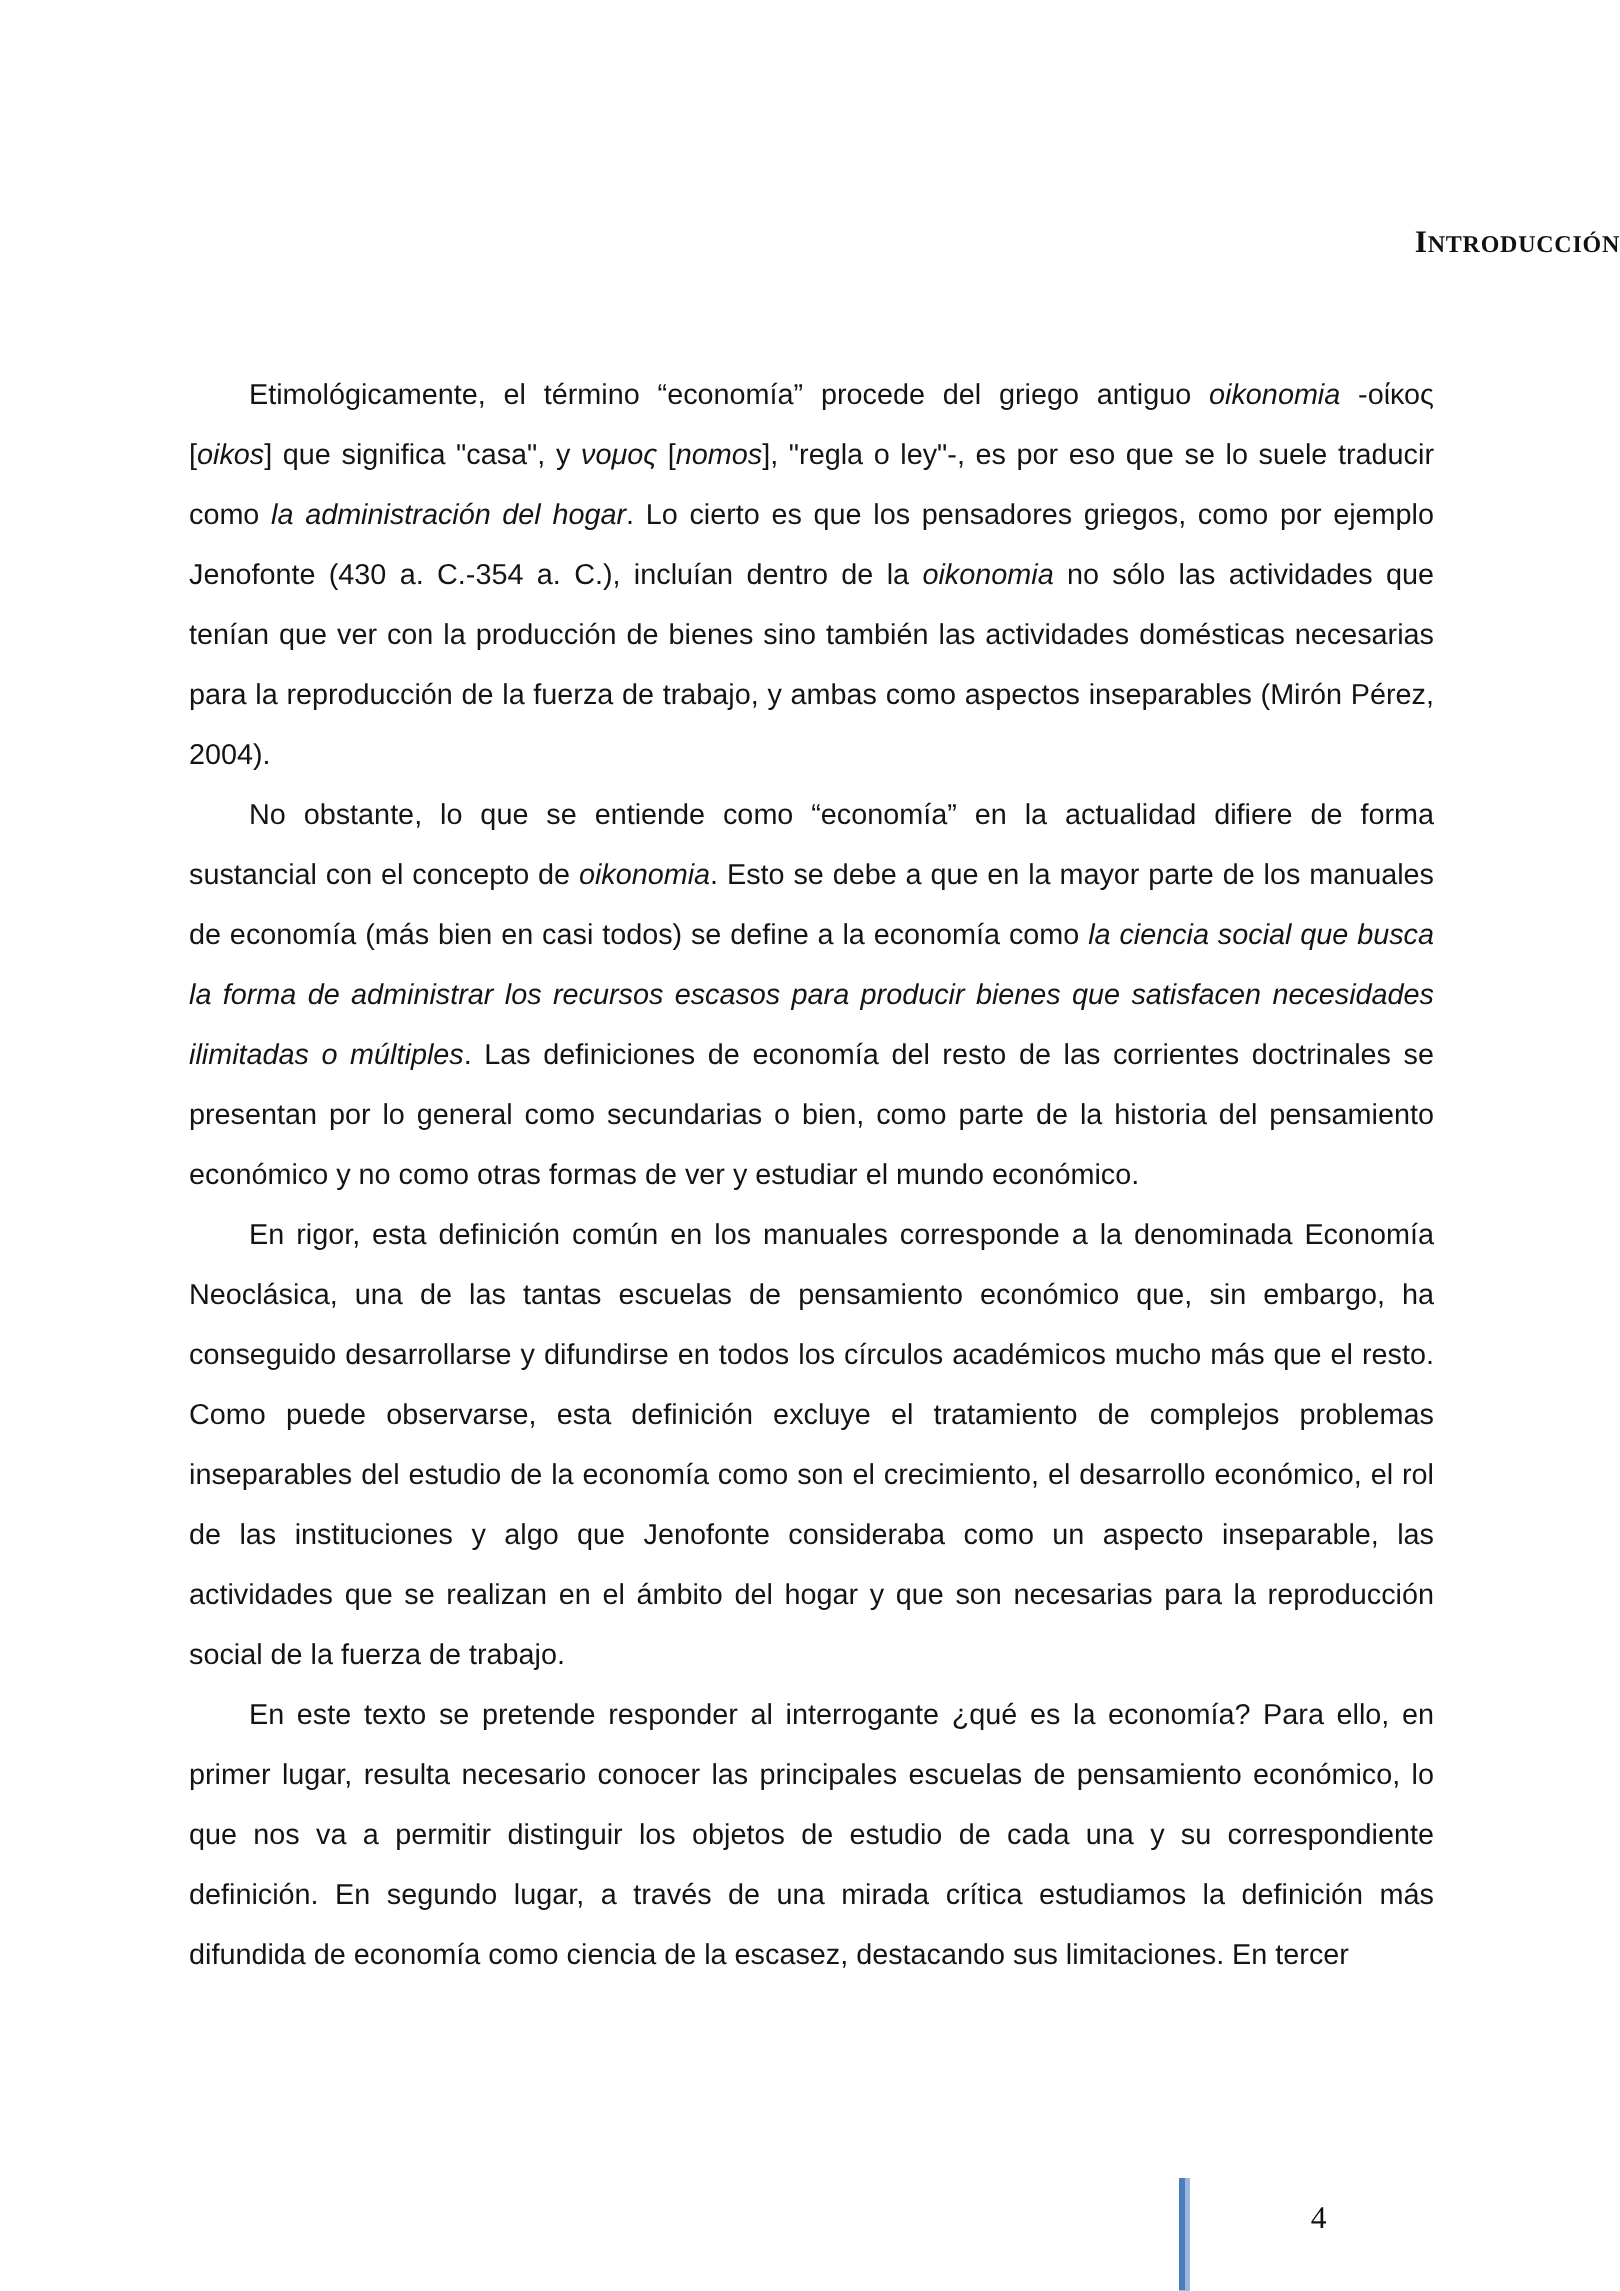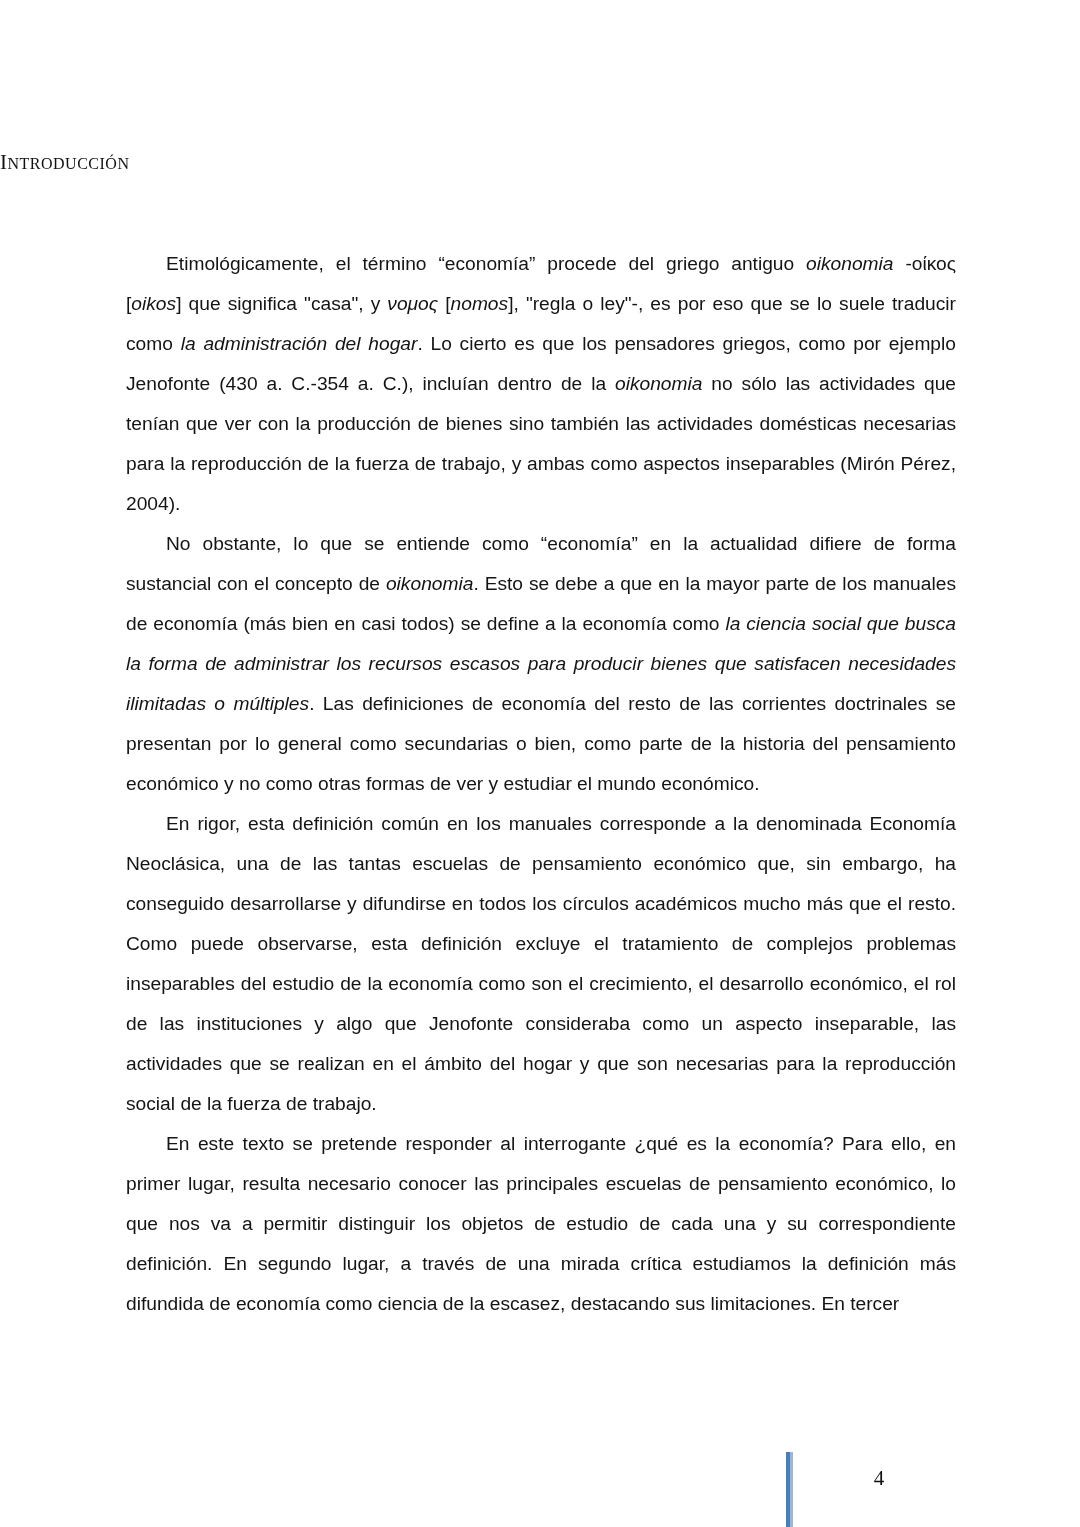--- a/index.html
+++ b/index.html
@@ -22,23 +22,23 @@
     inset: 0;
     background: #ffffff;
   }
 
   
   .doc-title {
     position: absolute;
     left: 0;
     right: 0;
     top: 126px;
-    text-align: left;
+    text-align: right;
     font-family: "Liberation Serif", serif;
-    font-weight: normal;
+    font-weight: bold;
     font-size: 23px;
     letter-spacing: 0.5px;
     font-variant: small-caps;
     text-transform: lowercase;
     line-height: 1.2;
     color: #111111;
   }
   .doc-title::first-letter {
     font-size: 30px;
   }

